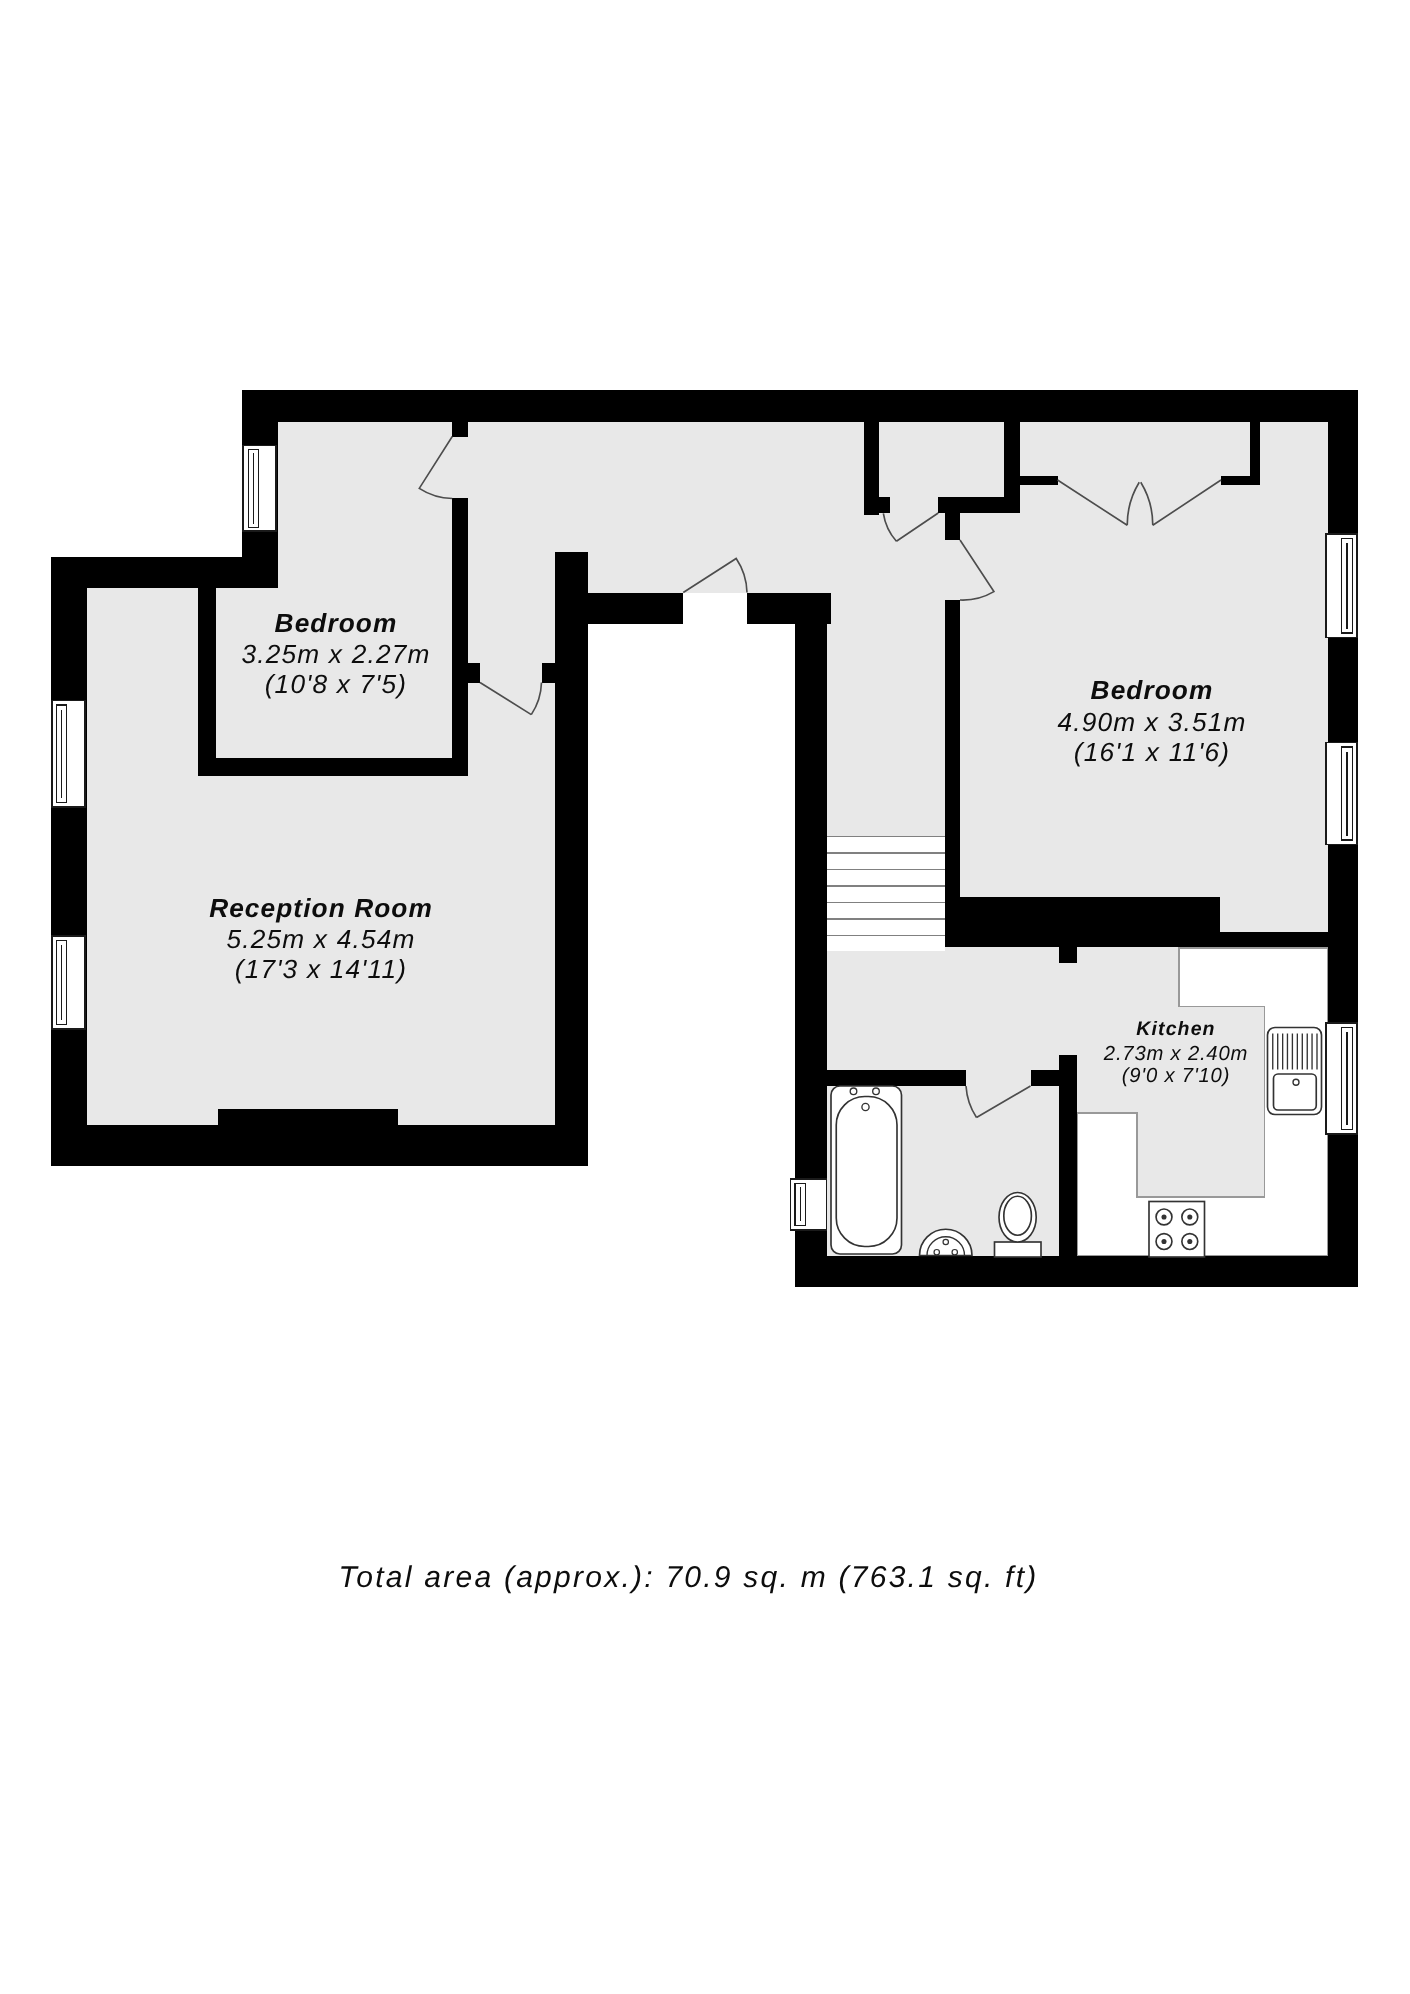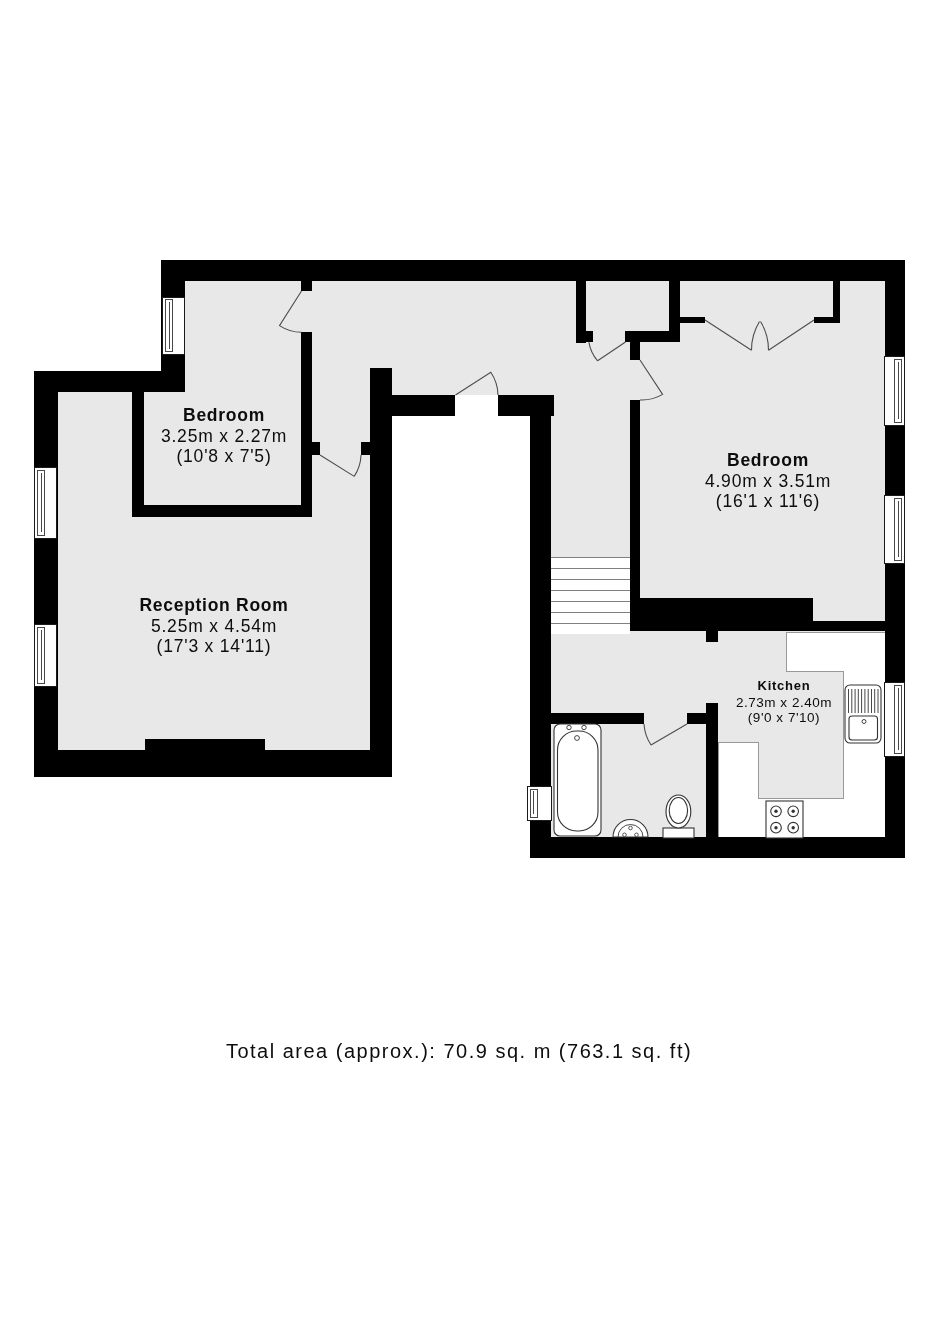--- a/index.html
+++ b/index.html
@@ -1,17 +1,17 @@
 <!DOCTYPE html>
 <html><head>
 <meta charset="utf-8">
 <style>
   html,body{margin:0;padding:0;background:#ffffff;}
   #page{width:788px;height:1329px;position:relative;background:#ffffff;
-        font-family:"Liberation Sans", sans-serif;}
+        font-family:"Liberation Sans", sans-serif;font-style:italic;}
   svg{position:absolute;top:0;left:0;}
   text{fill:#0d0d0d;}
   .rn{font-weight:bold;font-size:17.5px;letter-spacing:0.72px;}
   .dm{font-size:17.5px;letter-spacing:0.8px;}
   .kn{font-weight:bold;font-size:13px;letter-spacing:0.74px;}
   .kd{font-size:13.5px;letter-spacing:0.53px;}
   .ta{font-size:20px;letter-spacing:1.5px;}
 </style>
 </head>
 <body>

